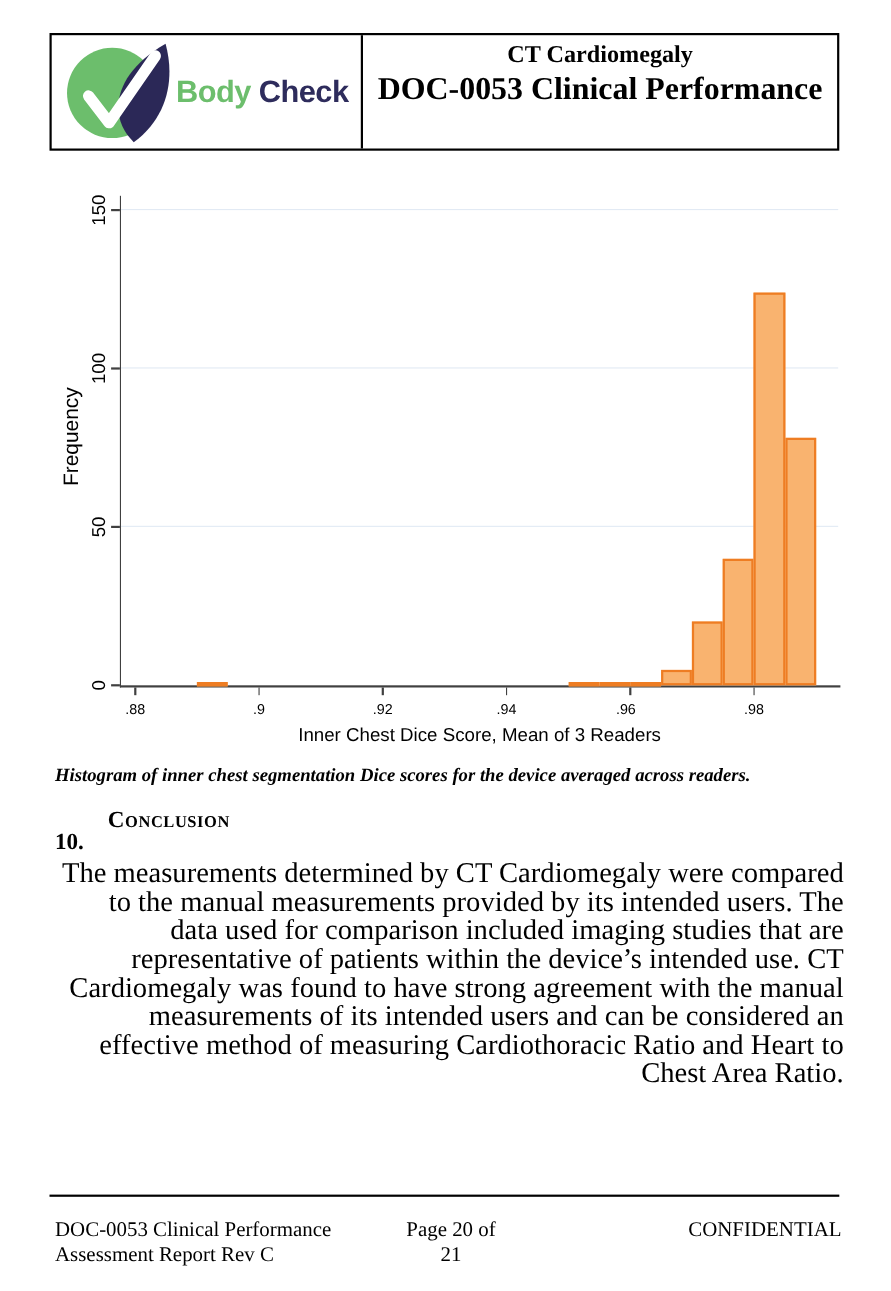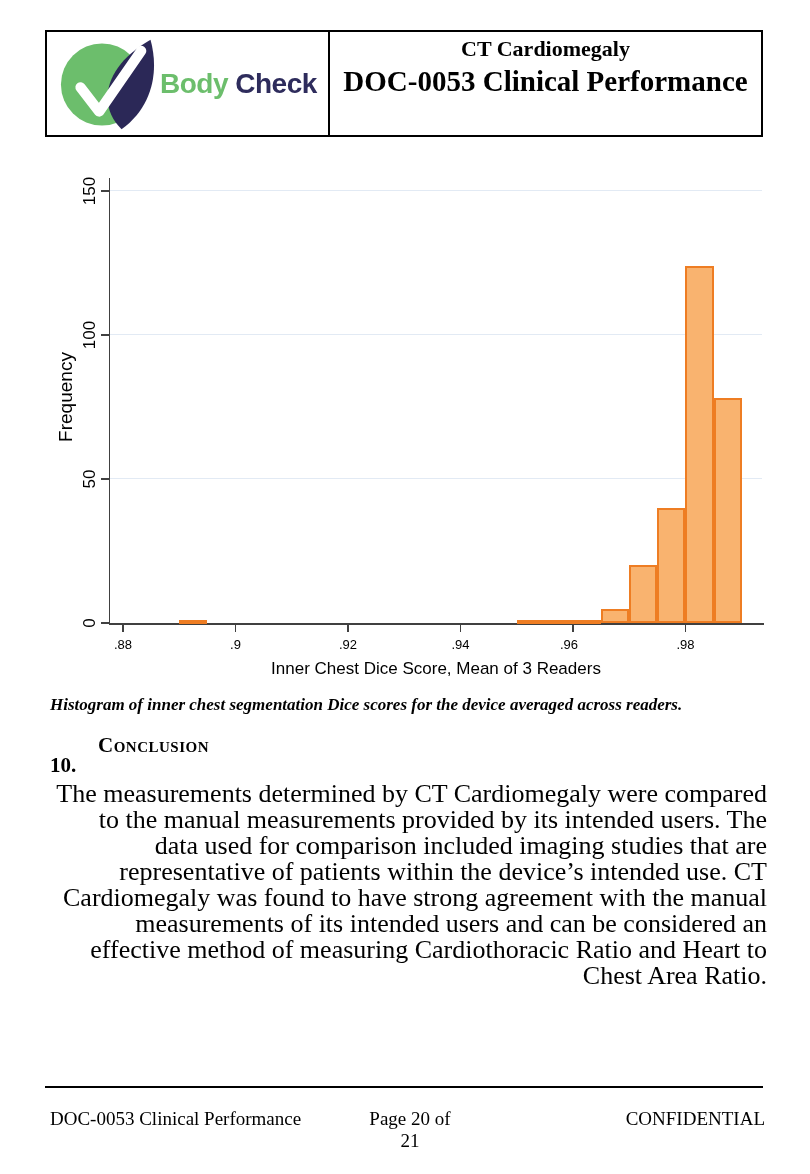--- a/index.html
+++ b/index.html
@@ -120,20 +120,21 @@
     <span class="sec-num">10.</span>
     <span class="sec-title">Conclusion</span>
   </div>
 
   <div class="body-par">The measurements determined by CT Cardiomegaly were compared to the manual measurements provided by its intended users. The data used for comparison included imaging studies that are representative of patients within the device’s intended use. CT Cardiomegaly was found to have strong agreement with the manual measurements of its intended users and can be considered an effective method of measuring Cardiothoracic Ratio and Heart to Chest Area Ratio.</div>
 
   <div class="footer-rule"></div>
   <div class="footer">
     <div class="f-left">
       <div>DOC-0053 Clinical Performance</div>
+      <div>Assessment Report Rev C</div>
     </div>
     <div class="f-center">
       <div>Page 20 of</div>
       <div>21</div>
     </div>
     <div class="f-right">CONFIDENTIAL</div>
   </div>
 
 </div>
 

